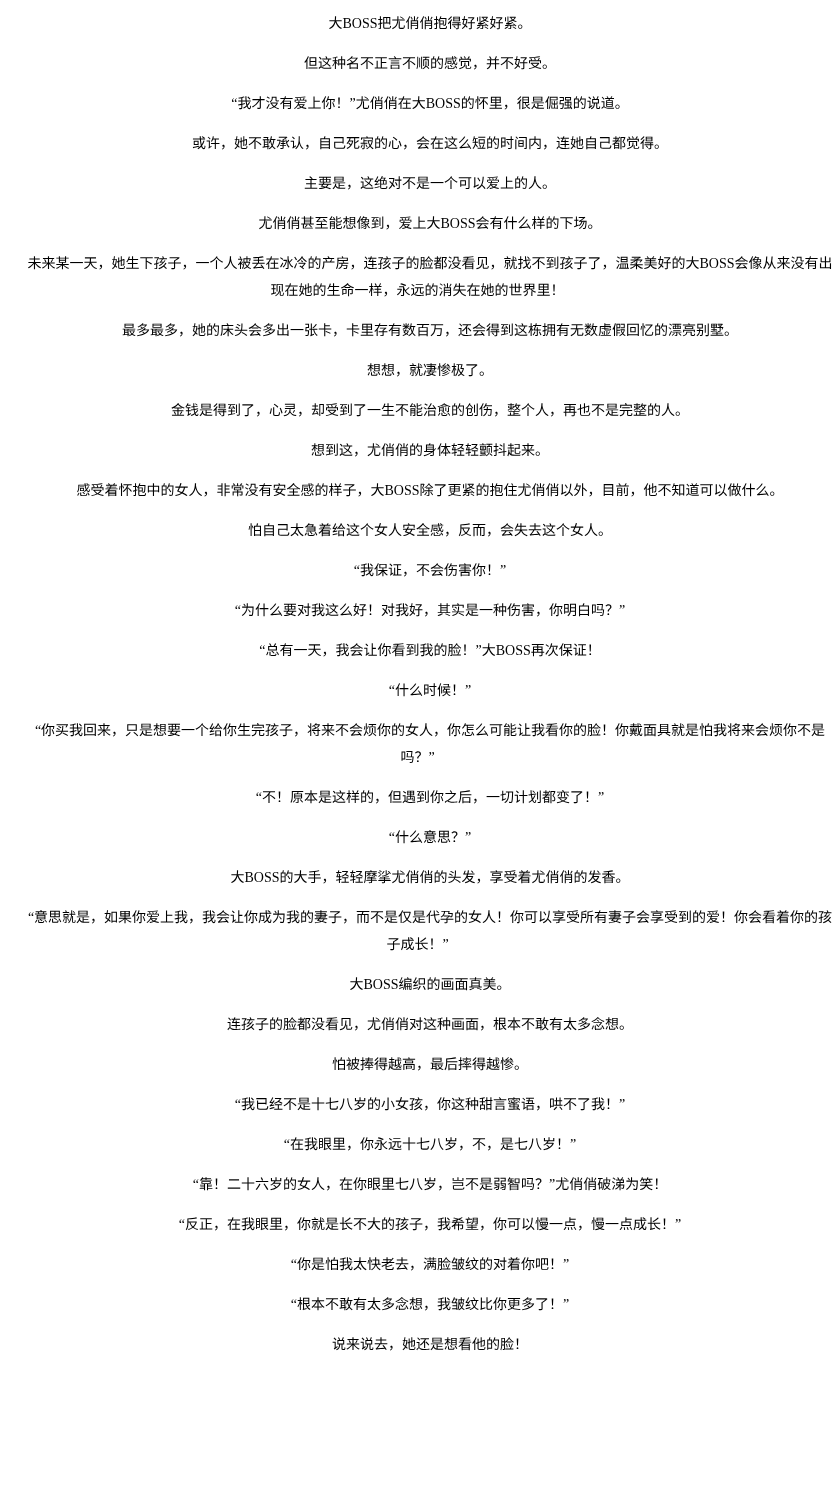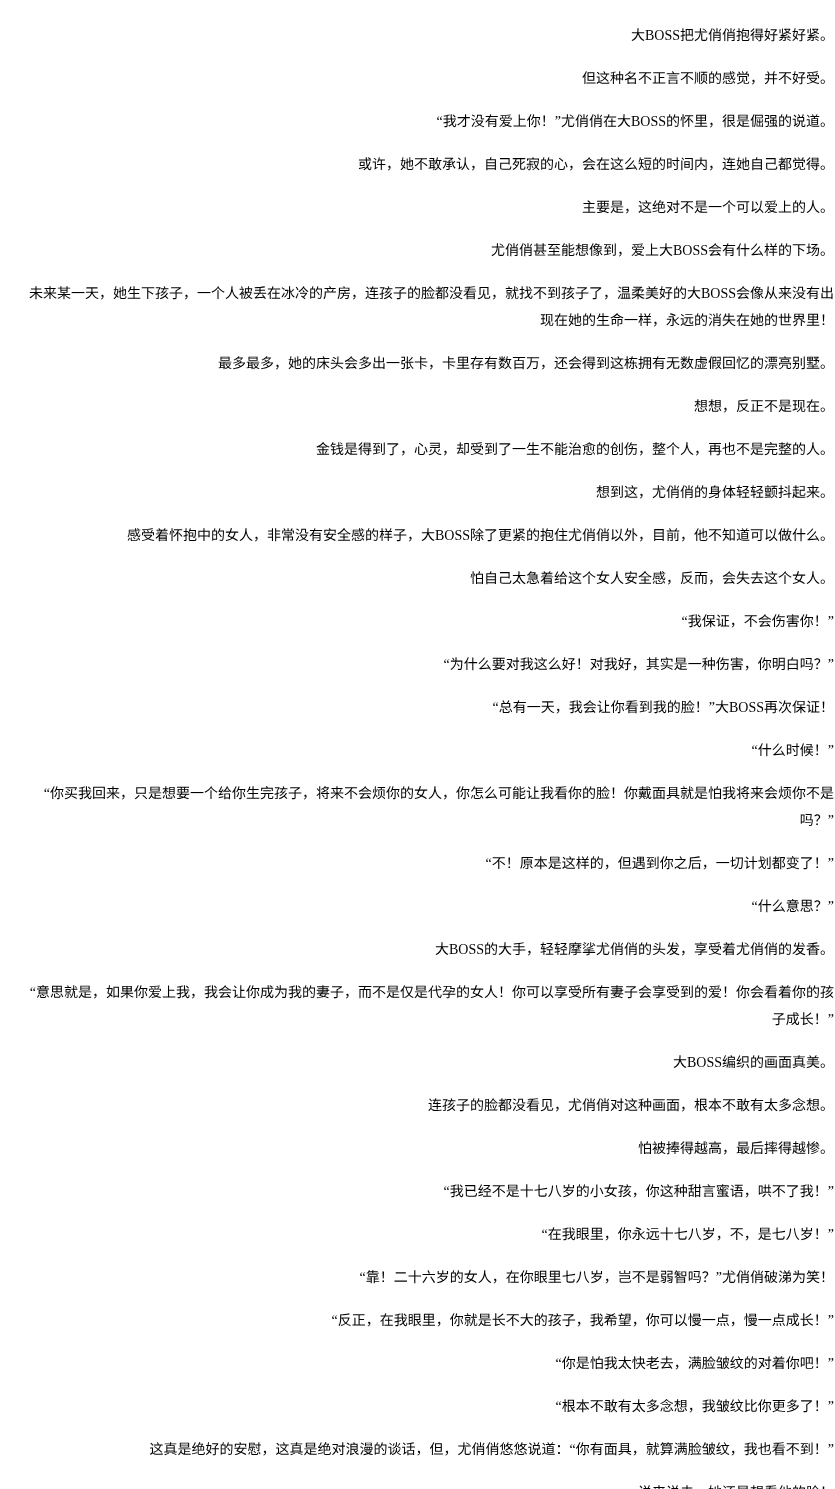--- a/index.html
+++ b/index.html
@@ -12,40 +12,40 @@
     min-height: 1489px;
     box-sizing: border-box;
     padding: 6px 1px 10px 1px;
     font-family: "Liberation Serif", "DejaVu Serif", serif;
     font-size: 14px;
     line-height: 27px;
     color: #000000;
     -webkit-font-smoothing: none;
   }
   .novel-text p {
-    margin: 16px 0 13px 0;
+    margin: 4px 0 13px 0;
     padding: 0;
     text-indent: 25px;
-    text-align: right;
+    text-align: center;
     word-break: break-all;
   }
 </style>
 </head>
 <body>
 
 <div class="novel-text">
     <p>大BOSS把尤俏俏抱得好紧好紧。</p>
     <p>但这种名不正言不顺的感觉，并不好受。</p>
     <p>“我才没有爱上你！”尤俏俏在大BOSS的怀里，很是倔强的说道。</p>
     <p>或许，她不敢承认，自己死寂的心，会在这么短的时间内，连她自己都觉得。</p>
     <p>主要是，这绝对不是一个可以爱上的人。</p>
     <p>尤俏俏甚至能想像到，爱上大BOSS会有什么样的下场。</p>
     <p>未来某一天，她生下孩子，一个人被丢在冰冷的产房，连孩子的脸都没看见，就找不到孩子了，温柔美好的大BOSS会像从来没有出现在她的生命一样，永远的消失在她的世界里！</p>
     <p>最多最多，她的床头会多出一张卡，卡里存有数百万，还会得到这栋拥有无数虚假回忆的漂亮别墅。</p>
-    <p>想想，反正不是现在。</p>
+    <p>想想，就凄惨极了。</p>
     <p>金钱是得到了，心灵，却受到了一生不能治愈的创伤，整个人，再也不是完整的人。</p>
     <p>想到这，尤俏俏的身体轻轻颤抖起来。</p>
     <p>感受着怀抱中的女人，非常没有安全感的样子，大BOSS除了更紧的抱住尤俏俏以外，目前，他不知道可以做什么。</p>
     <p>怕自己太急着给这个女人安全感，反而，会失去这个女人。</p>
     <p>“我保证，不会伤害你！”</p>
     <p>“为什么要对我这么好！对我好，其实是一种伤害，你明白吗？”</p>
     <p>“总有一天，我会让你看到我的脸！”大BOSS再次保证！</p>
     <p>“什么时候！”</p>
     <p>“你买我回来，只是想要一个给你生完孩子，将来不会烦你的女人，你怎么可能让我看你的脸！你戴面具就是怕我将来会烦你不是吗？”</p>
     <p>“不！原本是这样的，但遇到你之后，一切计划都变了！”</p>
@@ -54,15 +54,14 @@
     <p>“意思就是，如果你爱上我，我会让你成为我的妻子，而不是仅是代孕的女人！你可以享受所有妻子会享受到的爱！你会看着你的孩子成长！”</p>
     <p>大BOSS编织的画面真美。</p>
     <p>连孩子的脸都没看见，尤俏俏对这种画面，根本不敢有太多念想。</p>
     <p>怕被捧得越高，最后摔得越惨。</p>
     <p>“我已经不是十七八岁的小女孩，你这种甜言蜜语，哄不了我！”</p>
     <p>“在我眼里，你永远十七八岁，不，是七八岁！”</p>
     <p>“靠！二十六岁的女人，在你眼里七八岁，岂不是弱智吗？”尤俏俏破涕为笑！</p>
     <p>“反正，在我眼里，你就是长不大的孩子，我希望，你可以慢一点，慢一点成长！”</p>
     <p>“你是怕我太快老去，满脸皱纹的对着你吧！”</p>
     <p>“根本不敢有太多念想，我皱纹比你更多了！”</p>
-    <p>这真是绝好的安慰，这真是绝对浪漫的谈话，但，尤俏俏悠悠说道：“你有面具，就算满脸皱纹，我也看不到！”</p>
     <p>说来说去，她还是想看他的脸！</p>
   </div>
 
 </body></html>

